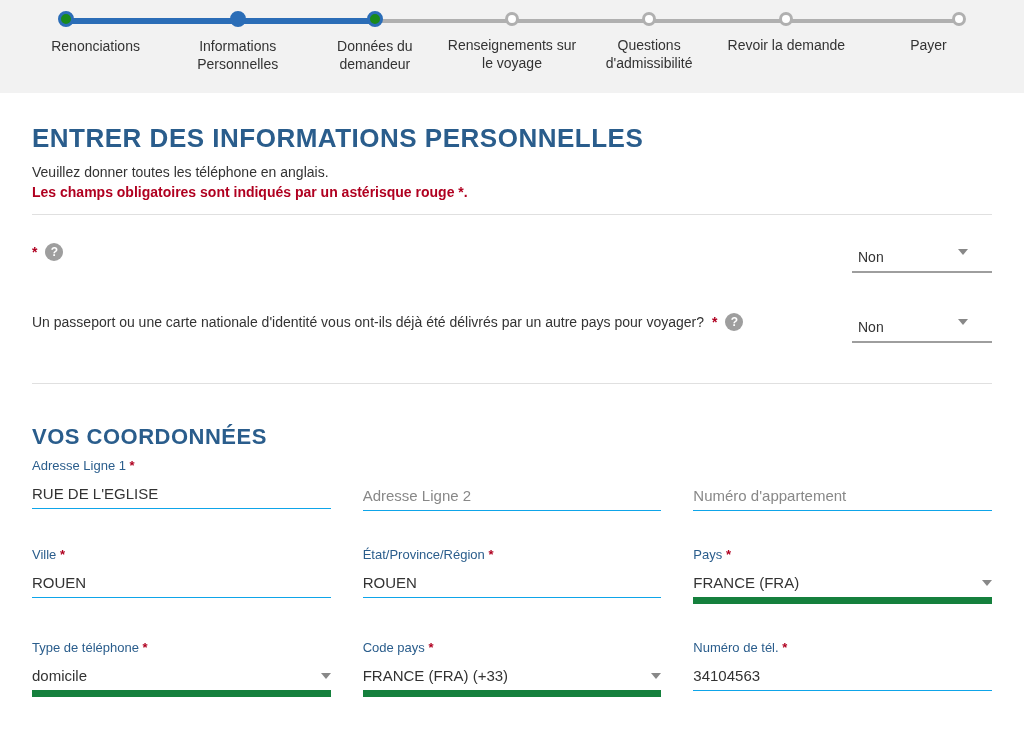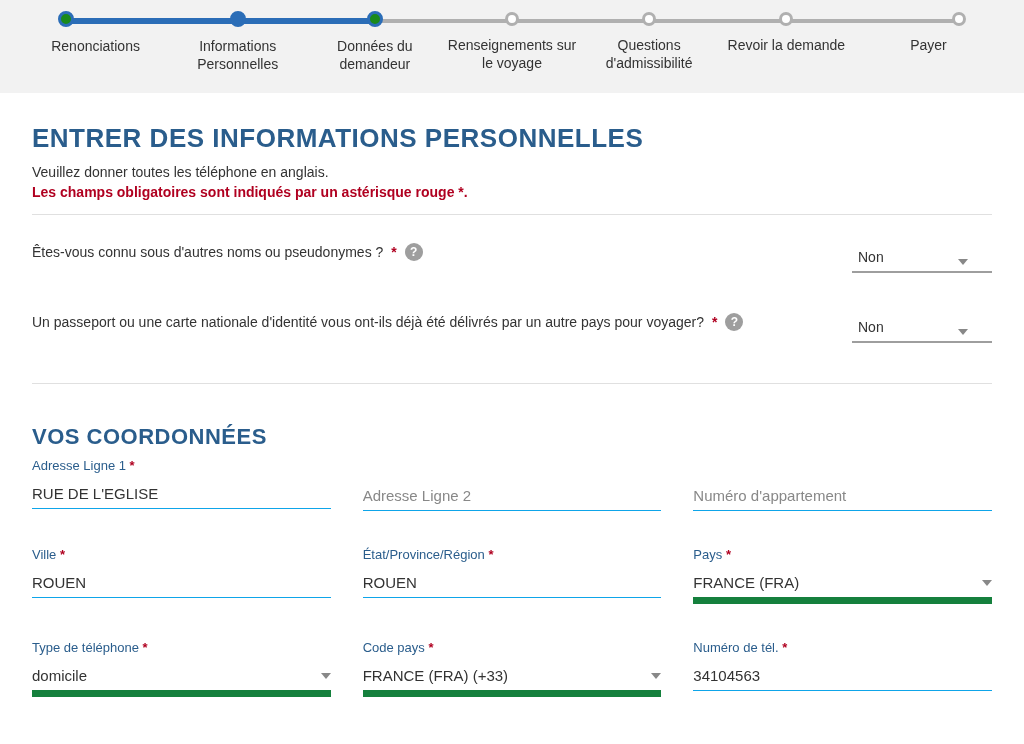--- a/index.html
+++ b/index.html
@@ -26,21 +26,21 @@
   h1.page-title { color: #2a5d8c; font-size: 26px; font-weight: 600; letter-spacing: 0.5px; margin-bottom: 10px; }
   .subtitle { font-size: 14px; color: #333; margin-bottom: 4px; }
   .req-note { font-size: 14px; color: #b00020; font-weight: 600; margin-bottom: 14px; }
   hr.divider { border: none; border-top: 1px solid #e0e0e0; margin: 0 0 28px; }
 
   .qrow { display: flex; align-items: flex-start; justify-content: space-between; margin-bottom: 40px; }
   .qtext { font-size: 14px; color: #333; flex: 1; padding-right: 20px; display: flex; align-items: center; gap: 8px; }
   .asterisk { color: #b00020; font-weight: bold; }
   .help-icon { display: inline-flex; width: 18px; height: 18px; border-radius: 50%; background: #9e9e9e; color: #fff; font-size: 12px; font-weight: bold; align-items: center; justify-content: center; }
   .select-noborder { width: 140px; position: relative; }
-  .select-noborder .sel { border: none; border-bottom: 2px solid #9e9e9e; padding: 6px 24px 6px 6px; font-size: 14px; color: #333; cursor: pointer; display:flex; justify-content:space-between; align-items:flex-end;}
+  .select-noborder .sel { border: none; border-bottom: 2px solid #9e9e9e; padding: 6px 24px 6px 6px; font-size: 14px; color: #333; cursor: pointer; display:flex; justify-content:space-between; align-items:flex-start;}
   .chev { width: 0; height: 0; border-left: 5px solid transparent; border-right: 5px solid transparent; border-top: 6px solid #888; display:inline-block; }
 
   h2.section-title { color: #2a5d8c; font-size: 22px; font-weight: 700; letter-spacing: 0.5px; margin: 40px 0 8px; }
   .section-sub { font-size: 14px; color: #333; margin-bottom: 24px; }
 
   .form-row { display: flex; gap: 32px; margin-bottom: 36px; justify-content: center; }
   .field { flex: 1; display: flex; flex-direction: column; min-width: 0; }
   .field-label { font-size: 13px; color: #2a5d8c; margin-bottom: 6px; }
   .field-label.plain { color: transparent; height: 17px; }
   .input-underline { border: none; border-bottom: 1px solid #0ea5e9; padding: 6px 0; font-size: 15px; color: #333; background: transparent; outline: none; width: 100%; }
@@ -104,21 +104,20 @@
 </div>
 
 <div class="content">
   <h1 class="page-title">ENTRER DES INFORMATIONS PERSONNELLES</h1>
   <p class="subtitle">Veuillez donner toutes les téléphone en anglais.</p>
   <p class="req-note">Les champs obligatoires sont indiqués par un astérisque rouge *.</p>
   <hr class="divider">
 
   <div class="qrow">
     <div class="qtext">
-      <span>Êtes-vous connu sous d'autres noms ou pseudonymes ?</span>
       <span class="asterisk">*</span>
       <span class="help-icon">?</span>
     </div>
     <div class="select-noborder">
       <div class="sel">
         <span>Non</span>
         <span class="chev"></span>
       </div>
     </div>
   </div>

